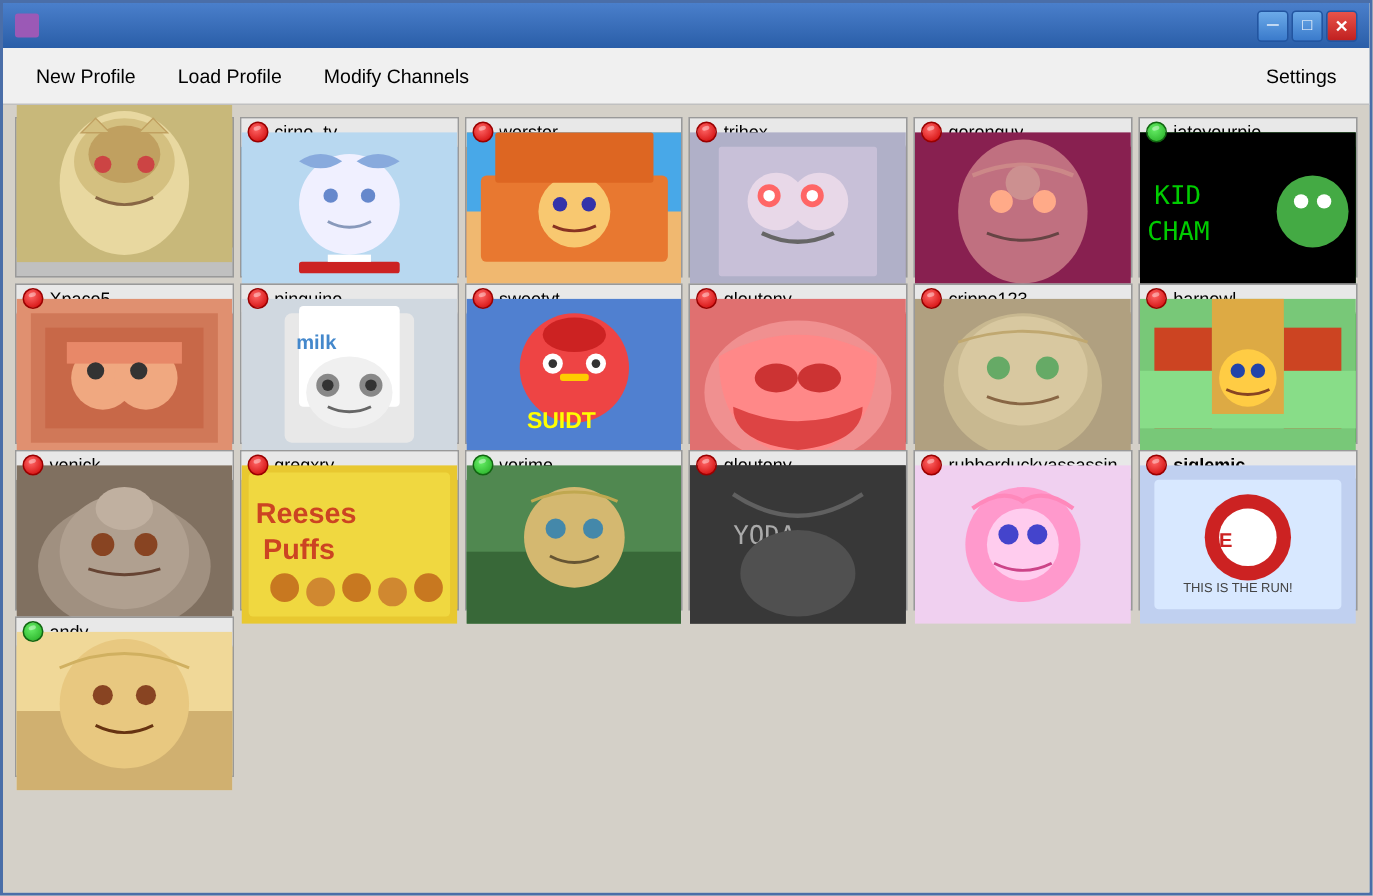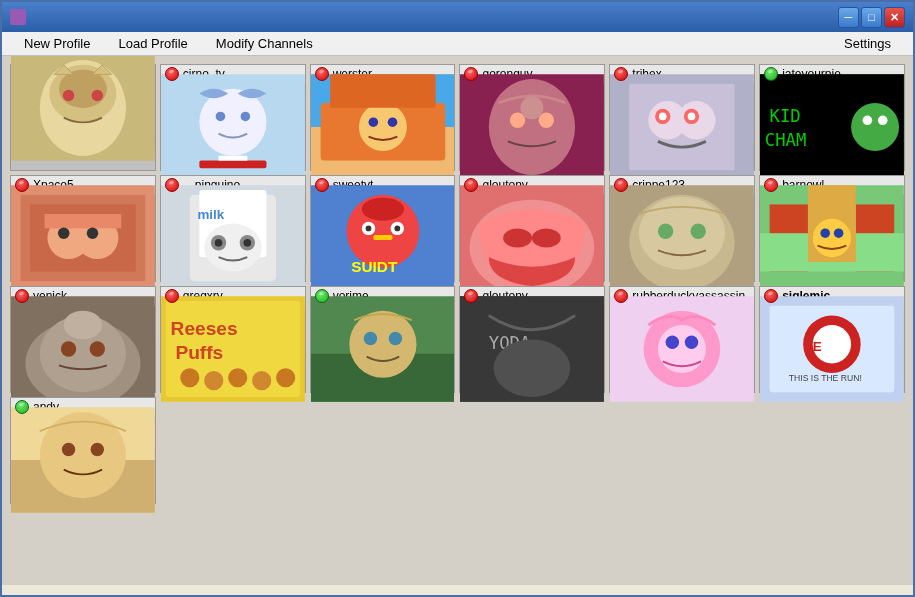--- a/index.html
+++ b/index.html
@@ -50,21 +50,21 @@
       color: white;
       font-size: 11px;
       cursor: pointer;
     }
     .win-btn.close-btn {
       background: linear-gradient(to bottom, #e8534a, #c02020);
     }
     .menu-bar {
       background: #f0f0f0;
       border-bottom: 1px solid #c0c0c0;
-      height: 24px;
+      height: 38px;
       display: flex;
       align-items: center;
       padding: 0 8px;
     }
     .menu-item {
       padding: 6px 14px;
       cursor: pointer;
       border-radius: 3px;
       font-size: 13px;
       color: #000;
@@ -224,55 +224,55 @@
     <circle cx="65" cy="50" r="5" fill="#3333aa"></circle>
     <circle cx="85" cy="50" r="5" fill="#3333aa"></circle>
     <path d="M60 65 Q75 72 90 65" stroke="#883322" stroke-width="2" fill="none"></path>
     <rect x="20" y="0" width="110" height="35" fill="#dd6622" rx="2"></rect>
   </svg>
       </div>
     </div>
     <div class="channel-card">
       <div class="channel-label">
         <span class="status-icon offline"></span>
-        <span style="overflow: hidden; text-overflow: ellipsis; white-space: nowrap;">goronguy</span>
-      </div>
-      <div class="thumb-placeholder thumb-goronguy">
-        <svg viewBox="0 0 150 110" xmlns="http://www.w3.org/2000/svg" style="width: 100%; height: 110px; display: block;">
-    <rect width="150" height="110" fill="#882050"></rect>
-    <ellipse cx="75" cy="55" rx="45" ry="50" fill="#c07080"></ellipse>
-    <circle cx="60" cy="48" r="8" fill="#ffaa88"></circle>
-    <circle cx="90" cy="48" r="8" fill="#ffaa88"></circle>
-    <path d="M50 70 Q75 80 100 70" stroke="#664444" stroke-width="2" fill="none"></path>
-    <path d="M40 30 Q75 15 110 30" stroke="#cc8888" stroke-width="3" fill="none"></path>
-    <circle cx="75" cy="35" r="12" fill="#cc9090"></circle>
-  </svg>
-      </div>
-    </div>
-    <div class="channel-card">
-      <div class="channel-label">
-        <span class="status-icon offline"></span>
         <span style="overflow: hidden; text-overflow: ellipsis; white-space: nowrap;">trihex</span>
       </div>
       <div class="thumb-placeholder thumb-trihex">
         <svg viewBox="0 0 150 110" xmlns="http://www.w3.org/2000/svg" style="width: 100%; height: 110px; display: block;">
     <rect width="150" height="110" fill="#b0b0c8"></rect>
     <rect x="20" y="10" width="110" height="90" fill="#c8c0d8" rx="2"></rect>
     <circle cx="60" cy="48" r="20" fill="#e8d8e8"></circle>
     <circle cx="90" cy="48" r="20" fill="#e8d8e8"></circle>
     <circle cx="55" cy="44" r="8" fill="#ff6666"></circle>
     <circle cx="85" cy="44" r="8" fill="#ff6666"></circle>
     <circle cx="55" cy="44" r="4" fill="#ffffff"></circle>
     <circle cx="85" cy="44" r="4" fill="#ffffff"></circle>
     <path d="M50 70 Q75 82 100 70" stroke="#666" stroke-width="3" fill="none"></path>
   </svg>
       </div>
     </div>
     <div class="channel-card">
       <div class="channel-label">
+        <span class="status-icon offline"></span>
+        <span style="overflow: hidden; text-overflow: ellipsis; white-space: nowrap;">goronguy</span>
+      </div>
+      <div class="thumb-placeholder thumb-goronguy">
+        <svg viewBox="0 0 150 110" xmlns="http://www.w3.org/2000/svg" style="width: 100%; height: 110px; display: block;">
+    <rect width="150" height="110" fill="#882050"></rect>
+    <ellipse cx="75" cy="55" rx="45" ry="50" fill="#c07080"></ellipse>
+    <circle cx="60" cy="48" r="8" fill="#ffaa88"></circle>
+    <circle cx="90" cy="48" r="8" fill="#ffaa88"></circle>
+    <path d="M50 70 Q75 80 100 70" stroke="#664444" stroke-width="2" fill="none"></path>
+    <path d="M40 30 Q75 15 110 30" stroke="#cc8888" stroke-width="3" fill="none"></path>
+    <circle cx="75" cy="35" r="12" fill="#cc9090"></circle>
+  </svg>
+      </div>
+    </div>
+    <div class="channel-card">
+      <div class="channel-label">
         <span class="status-icon online"></span>
         <span style="overflow: hidden; text-overflow: ellipsis; white-space: nowrap;">iateyourpie</span>
       </div>
       <div class="thumb-placeholder thumb-iateyourpie">
         <svg viewBox="0 0 150 110" xmlns="http://www.w3.org/2000/svg" style="width: 100%; height: 110px; display: block;">
     <rect width="150" height="110" fill="#108010"></rect>
     <rect x="0" y="0" width="150" height="110" fill="#000"></rect>
     <text x="10" y="50" font-size="18" fill="#00cc00" font-family="monospace">KID</text>
     <text x="5" y="75" font-size="18" fill="#00cc00" font-family="monospace">CHAM</text>
     <circle cx="120" cy="55" r="25" fill="#44aa44"></circle>
@@ -295,21 +295,21 @@
     <circle cx="90" cy="55" r="22" fill="#f0a880"></circle>
     <rect x="35" y="30" width="80" height="15" fill="#e88868"></rect>
     <circle cx="55" cy="50" r="6" fill="#333"></circle>
     <circle cx="85" cy="50" r="6" fill="#333"></circle>
   </svg>
       </div>
     </div>
     <div class="channel-card">
       <div class="channel-label">
         <span class="status-icon offline"></span>
-        <span style="overflow: hidden; text-overflow: ellipsis; white-space: nowrap; margin-left: 12px;">pinguino</span>
+        <span style="overflow: hidden; text-overflow: ellipsis; white-space: nowrap;">pinguino</span>
       </div>
       <div class="thumb-placeholder thumb-pinguino">
         <svg viewBox="0 0 150 110" xmlns="http://www.w3.org/2000/svg" style="width: 100%; height: 110px; display: block;">
     <rect width="150" height="110" fill="#d0d8e0"></rect>
     <rect x="30" y="10" width="90" height="90" fill="#e8e8e8" rx="5"></rect>
     <rect x="40" y="5" width="70" height="70" fill="#ffffff" rx="3"></rect>
     <text x="38" y="35" font-size="14" fill="#4488cc" font-family="sans-serif" font-weight="bold">milk</text>
     <ellipse cx="75" cy="65" rx="30" ry="25" fill="#f0f0f0"></ellipse>
     <circle cx="60" cy="60" r="8" fill="#888"></circle>
     <circle cx="90" cy="60" r="8" fill="#888"></circle>

